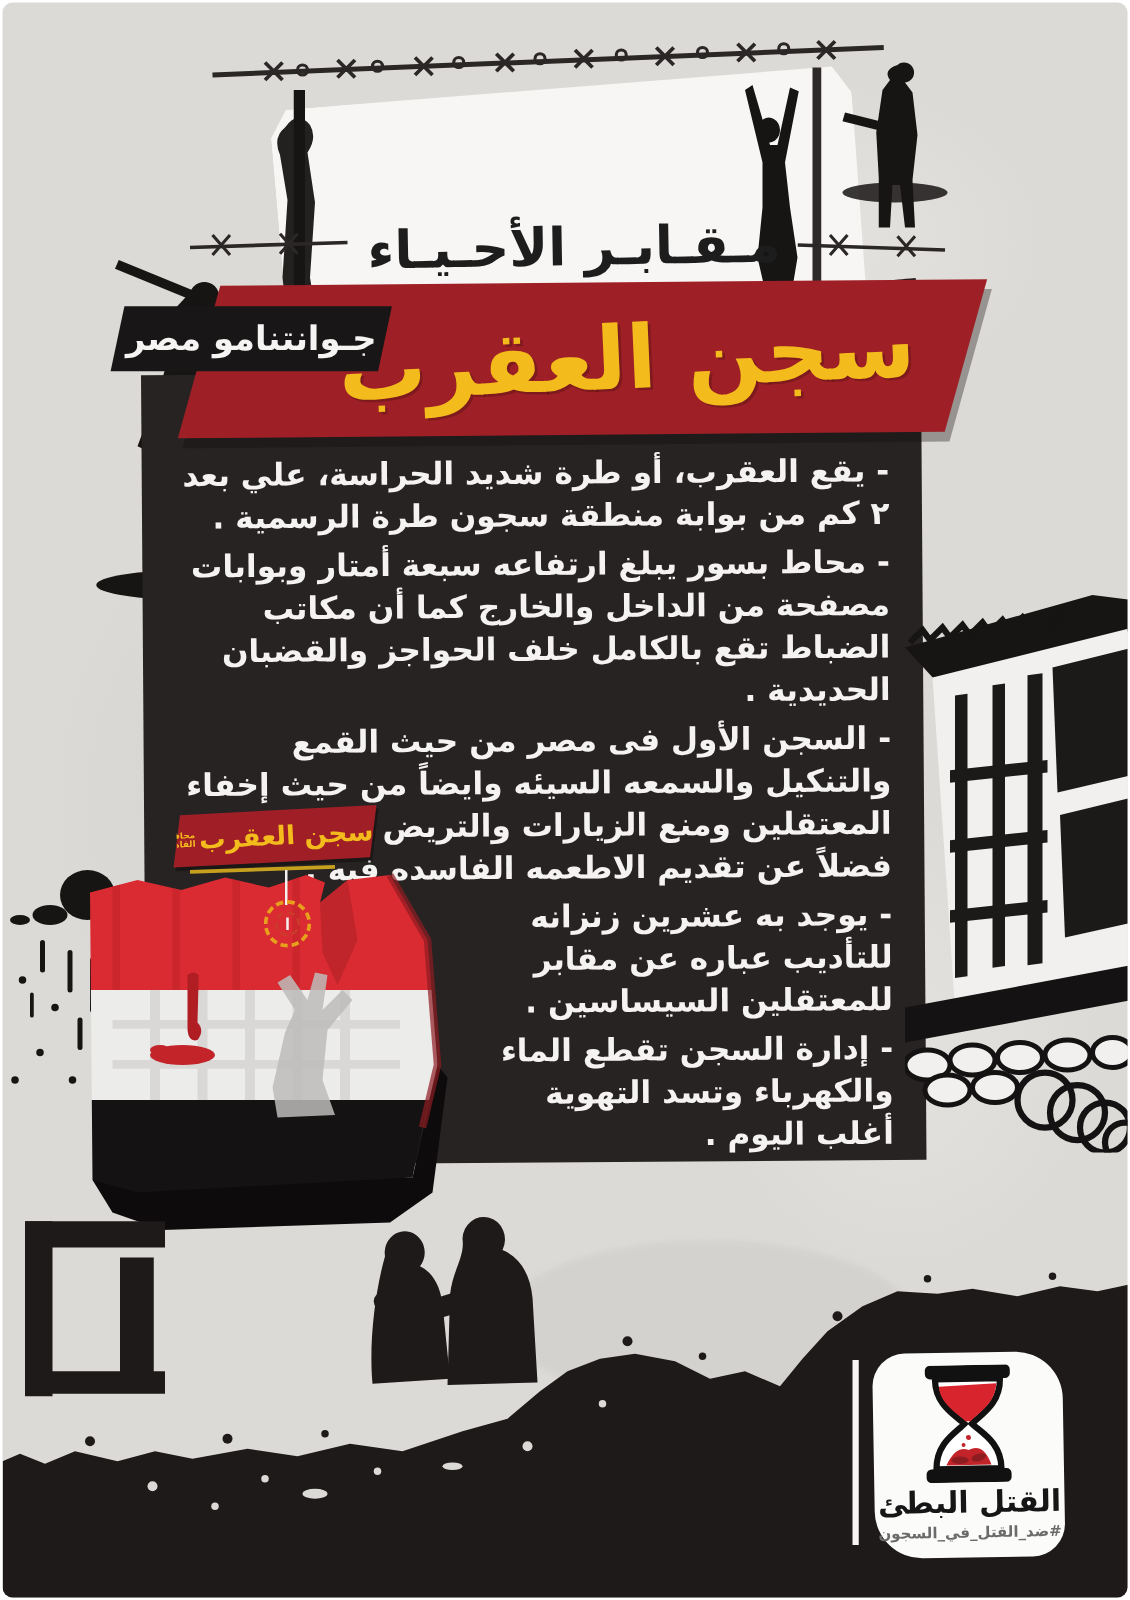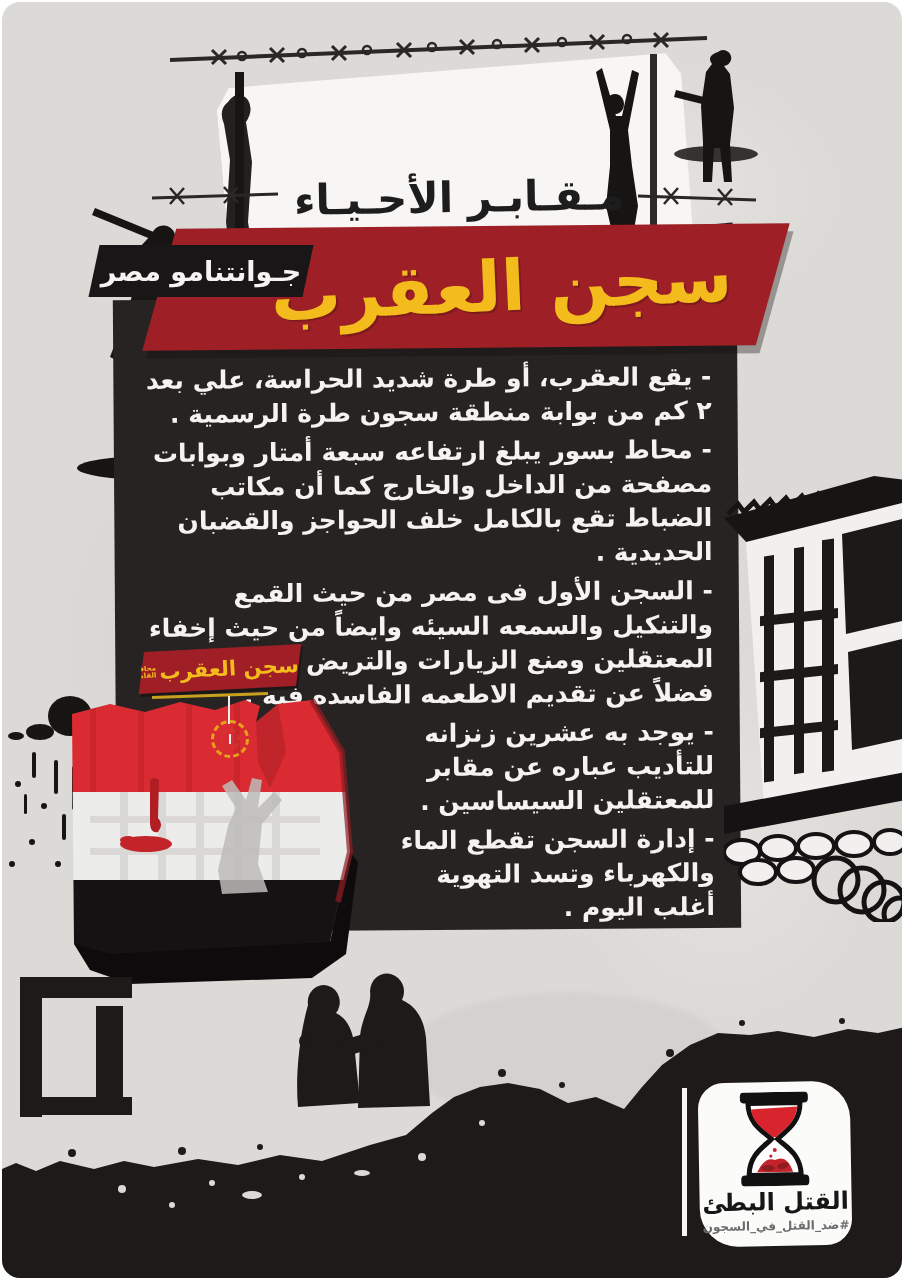--- a/index.html
+++ b/index.html
@@ -1,19 +1,19 @@
 <!DOCTYPE html>
 <html lang="ar"><head>
 <meta charset="utf-8">
 <style>
   html,body{margin:0;padding:0;background:#ffffff;}
   *{box-sizing:border-box;}
   body{font-family:"DejaVu Sans", sans-serif;}
   .stage{position:relative;width:904px;height:1280px;background:#fff;overflow:hidden;}
-  .poster{position:absolute;inset:2px;border-radius:18px;overflow:hidden;
+  .poster{position:absolute;inset:2px;border-radius:8px;overflow:hidden;
           background:#dcdad7;}
   .tex{position:absolute;border-radius:50%;pointer-events:none;}
   
   .white-panel{position:absolute;left:228px;top:66px;width:466px;height:368px;
     background:#f7f6f4;transform:rotate(-5deg);
     clip-path:polygon(0 6%,3% 0,97% 1%,100% 7%,99% 94%,96% 100%,3% 98%,0 92%);}
   .logo-line{position:absolute;left:238px;top:96px;width:450px;height:300px;
     transform:rotate(-5deg);display:flex;align-items:center;justify-content:center;
     direction:rtl;font-weight:bold;font-size:104px;letter-spacing:-4px;line-height:1;}
   .logo-line .w1{color:#1e1b1b;text-shadow:2px 3px 0 #00000022;}

